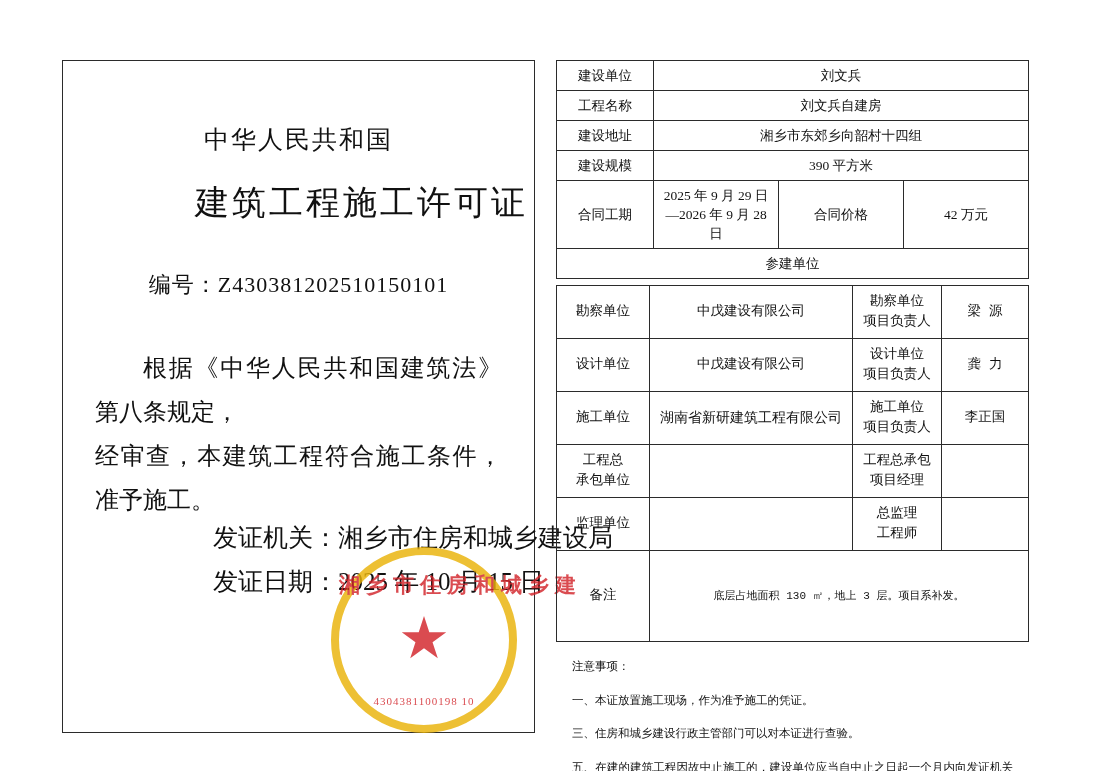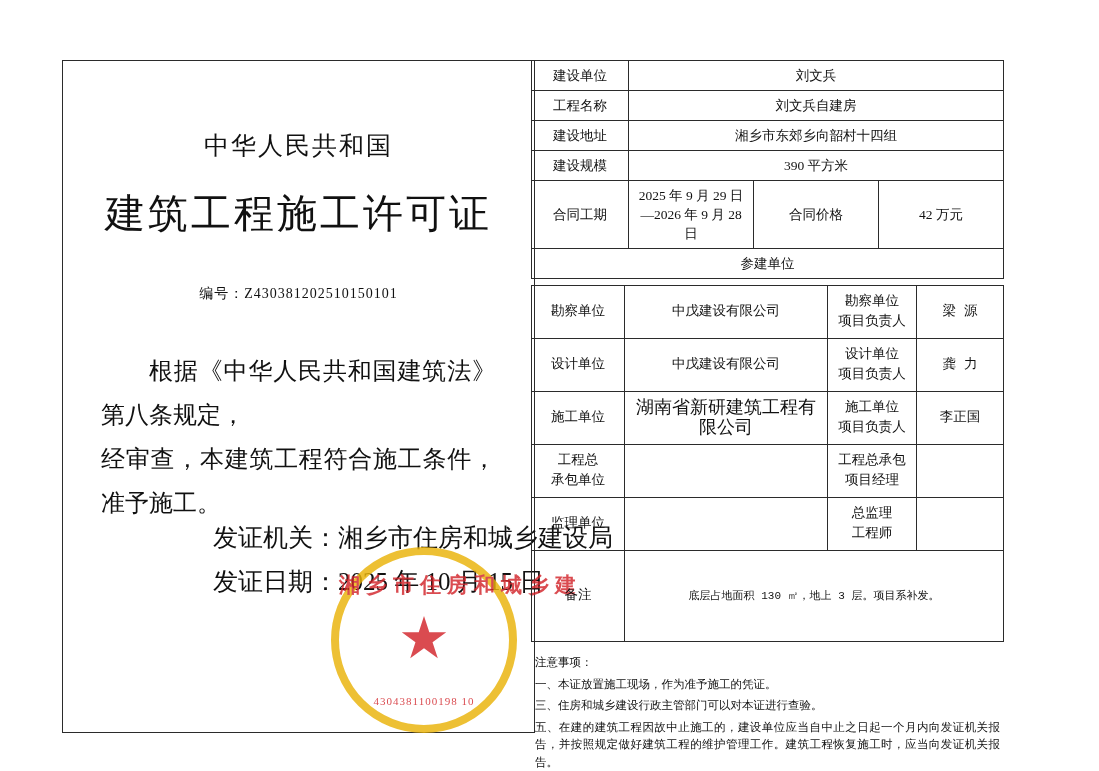--- a/index.html
+++ b/index.html
@@ -23,39 +23,39 @@
 
   
   .left-panel {
     position: absolute;
     left: 62px;
     top: 60px;
     width: 473px;
     height: 673px;
     border: 1px solid #2b2b2b;
     box-sizing: border-box;
-    padding: 12px;
+    padding: 6px;
   }
 
   .cert-title-sm {
     text-align: center;
     font-size: 25px;
     letter-spacing: 2px;
     margin-top: 56px;
   }
   .cert-title-lg {
-    text-align: center;
-    font-size: 40px;
+    text-align: right;
+    font-size: 34px;
     letter-spacing: 3px;
     margin-top: 24px;
     font-weight: 500;
   }
   .cert-number {
     text-align: center;
-    font-size: 14px;
+    font-size: 22px;
     margin-top: 44px;
     letter-spacing: 1px;
   }
   .cert-body {
     margin-top: 46px;
     padding: 0 26px;
     font-size: 24px;
     line-height: 44px;
     text-align: justify;
   }
@@ -120,21 +120,21 @@
     text-align: center;
     font-size: 11px;
     color: #d2242a;
     letter-spacing: 1px;
     white-space: nowrap;
   }
 
   
   .right-panel {
     position: absolute;
-    left: 531px;
+    left: 556px;
     top: 60px;
     width: 473px;
     height: 673px;
   }
 
   table.info {
     width: 100%;
     border-collapse: collapse;
     table-layout: fixed;
     font-size: 13.5px;
@@ -183,21 +183,21 @@
   }
 
   .notes {
     margin-top: 12px;
     font-size: 11.5px;
     line-height: 17.5px;
     color: #111;
     text-align: justify;
   }
   .notes .notes-head { margin-bottom: 2px; }
-  .notes p { margin: 4px; }
+  .notes p { margin: 16px; }
 </style>
 </head>
 <body>
 
 <div class="page">
 
   <div class="left-panel">
     <div class="cert-title-sm">中华人民共和国</div>
     <div class="cert-title-lg">建筑工程施工许可证</div>
 
@@ -266,21 +266,21 @@
         </tr>
         <tr>
           <td class="col-a">设计单位</td>
           <td class="col-b">中戊建设有限公司</td>
           <td class="col-c" style="white-space:pre-line">设计单位
 项目负责人</td>
           <td class="col-d">龚 力</td>
         </tr>
         <tr>
           <td class="col-a">施工单位</td>
-          <td class="col-b" style="font-size:18px">湖南省新研建筑工程有限公司</td>
+          <td class="col-b" style="font-size:14px">湖南省新研建筑工程有限公司</td>
           <td class="col-c" style="white-space:pre-line">施工单位
 项目负责人</td>
           <td class="col-d">李正国</td>
         </tr>
         <tr>
           <td class="col-a" style="white-space:pre-line">工程总
 承包单位</td>
           <td class="col-b"></td>
           <td class="col-c" style="white-space:pre-line">工程总承包
 项目经理</td>

